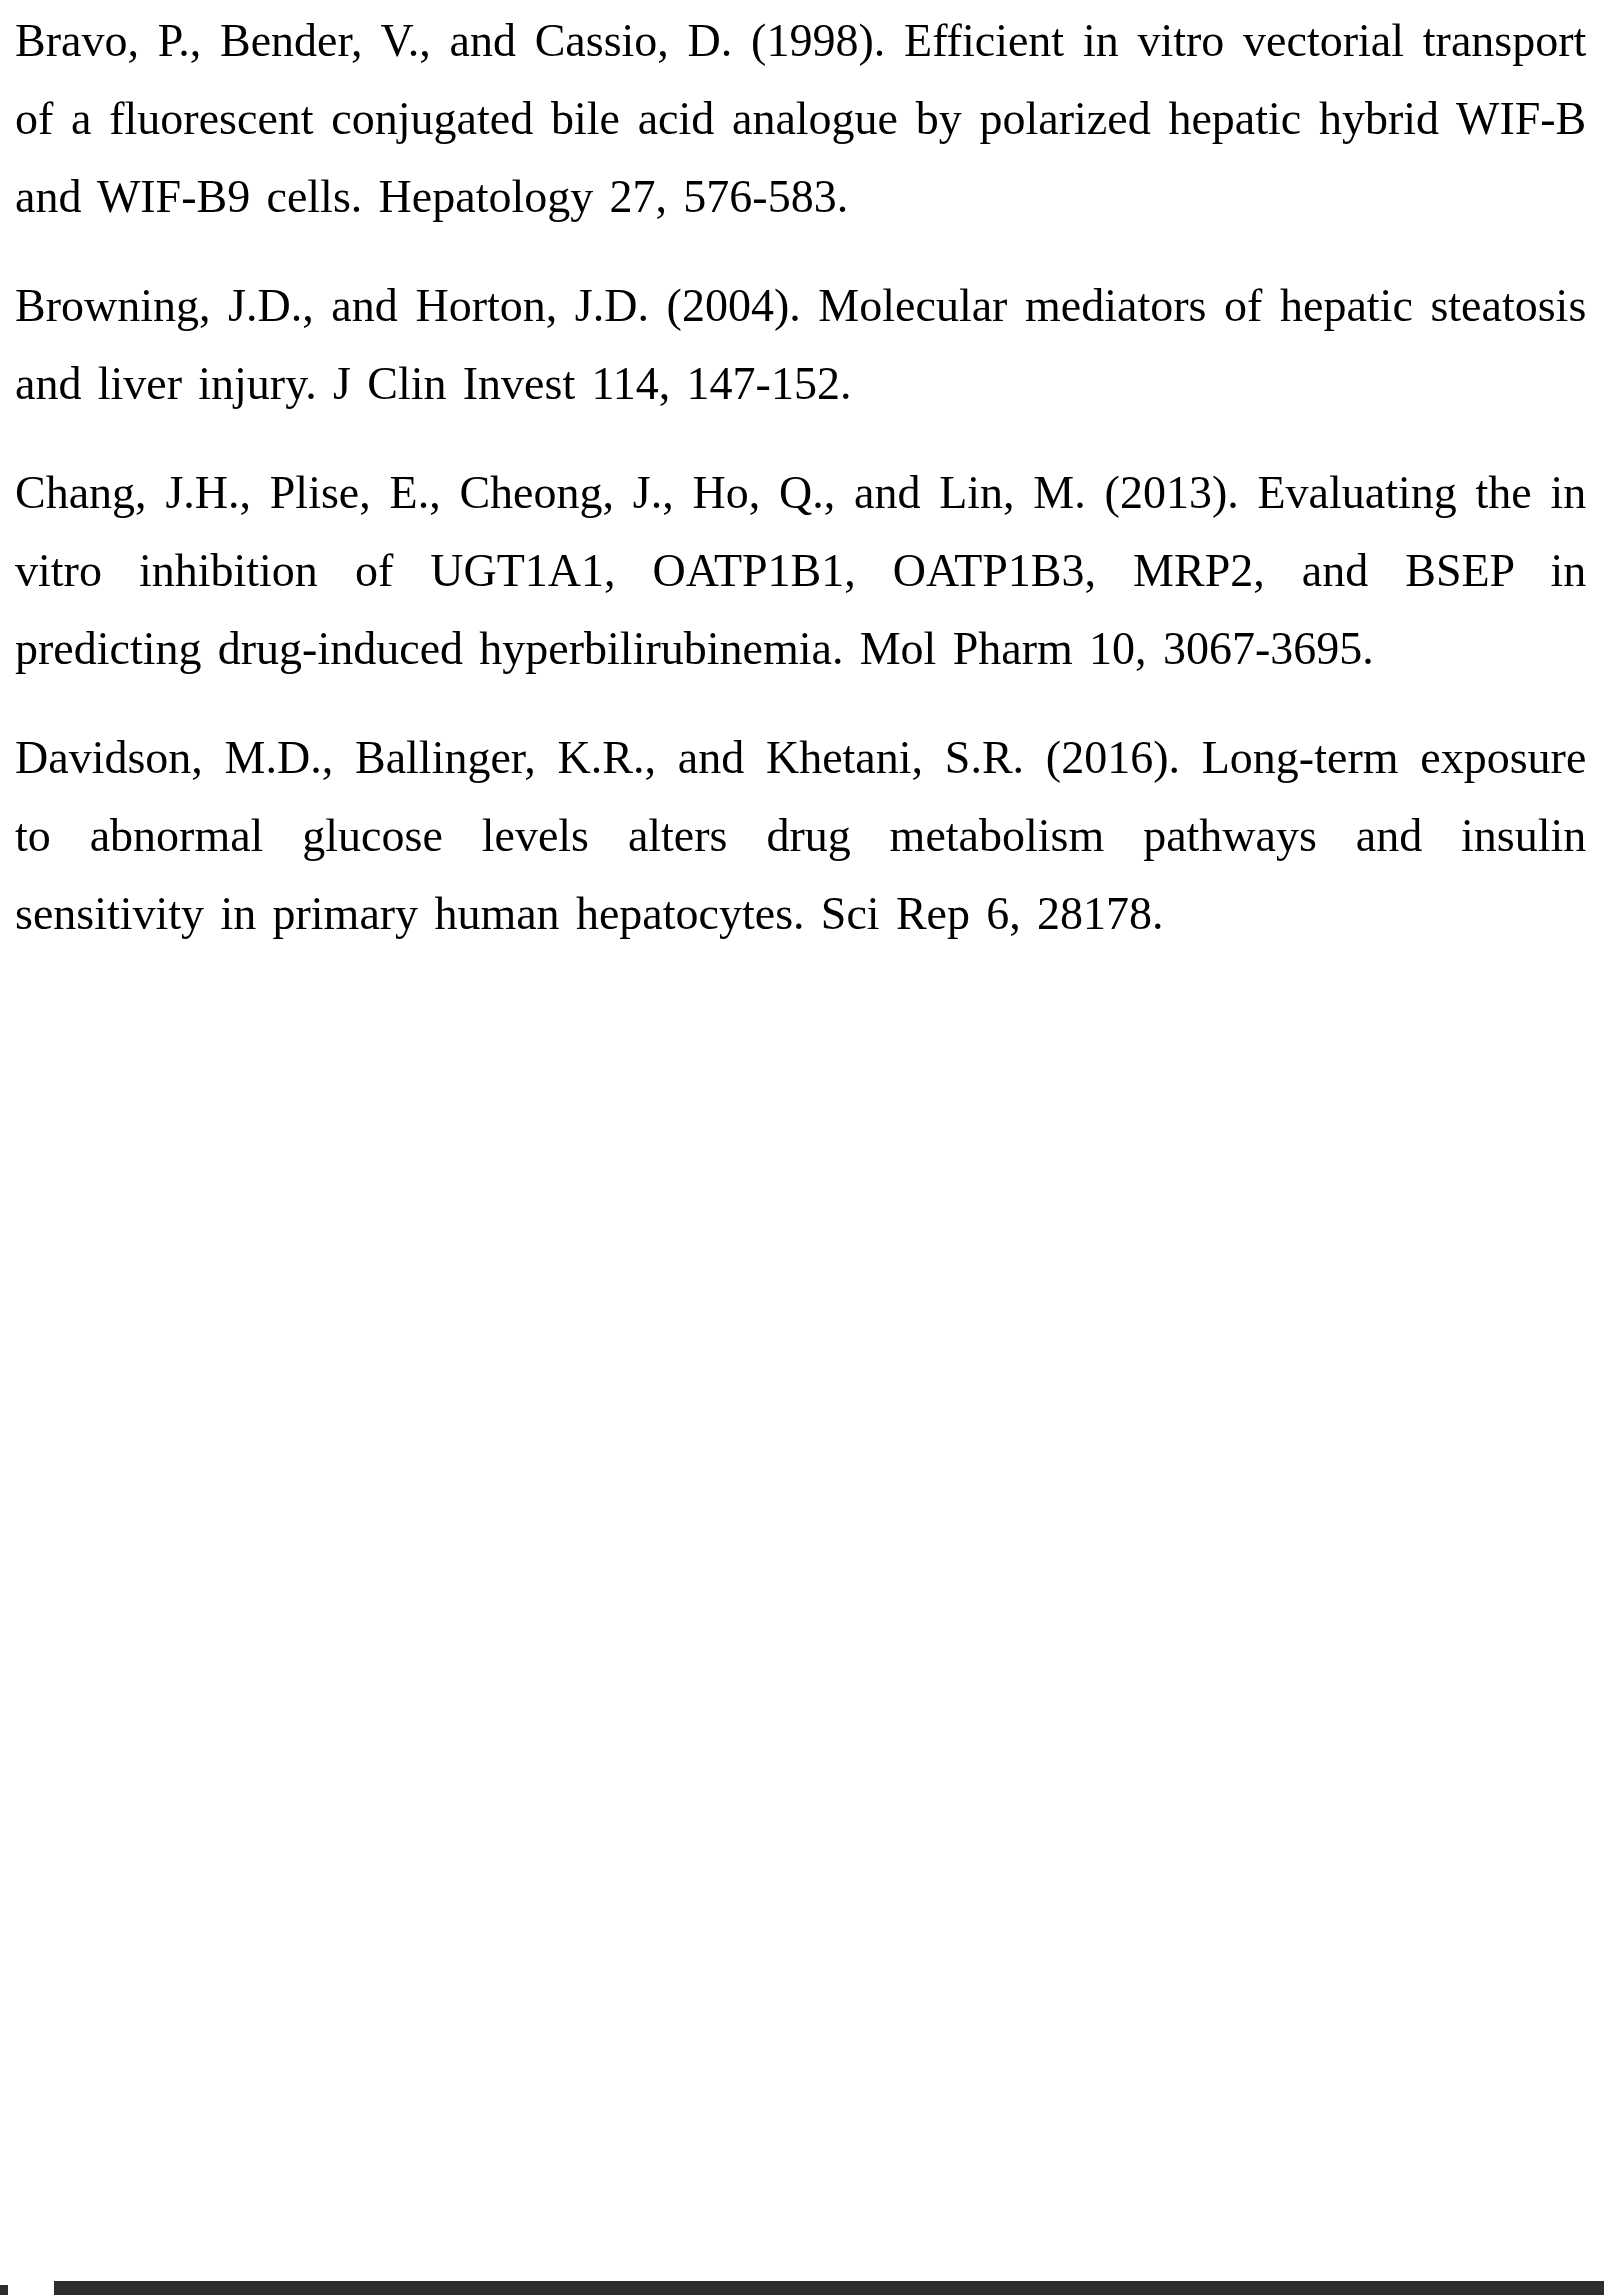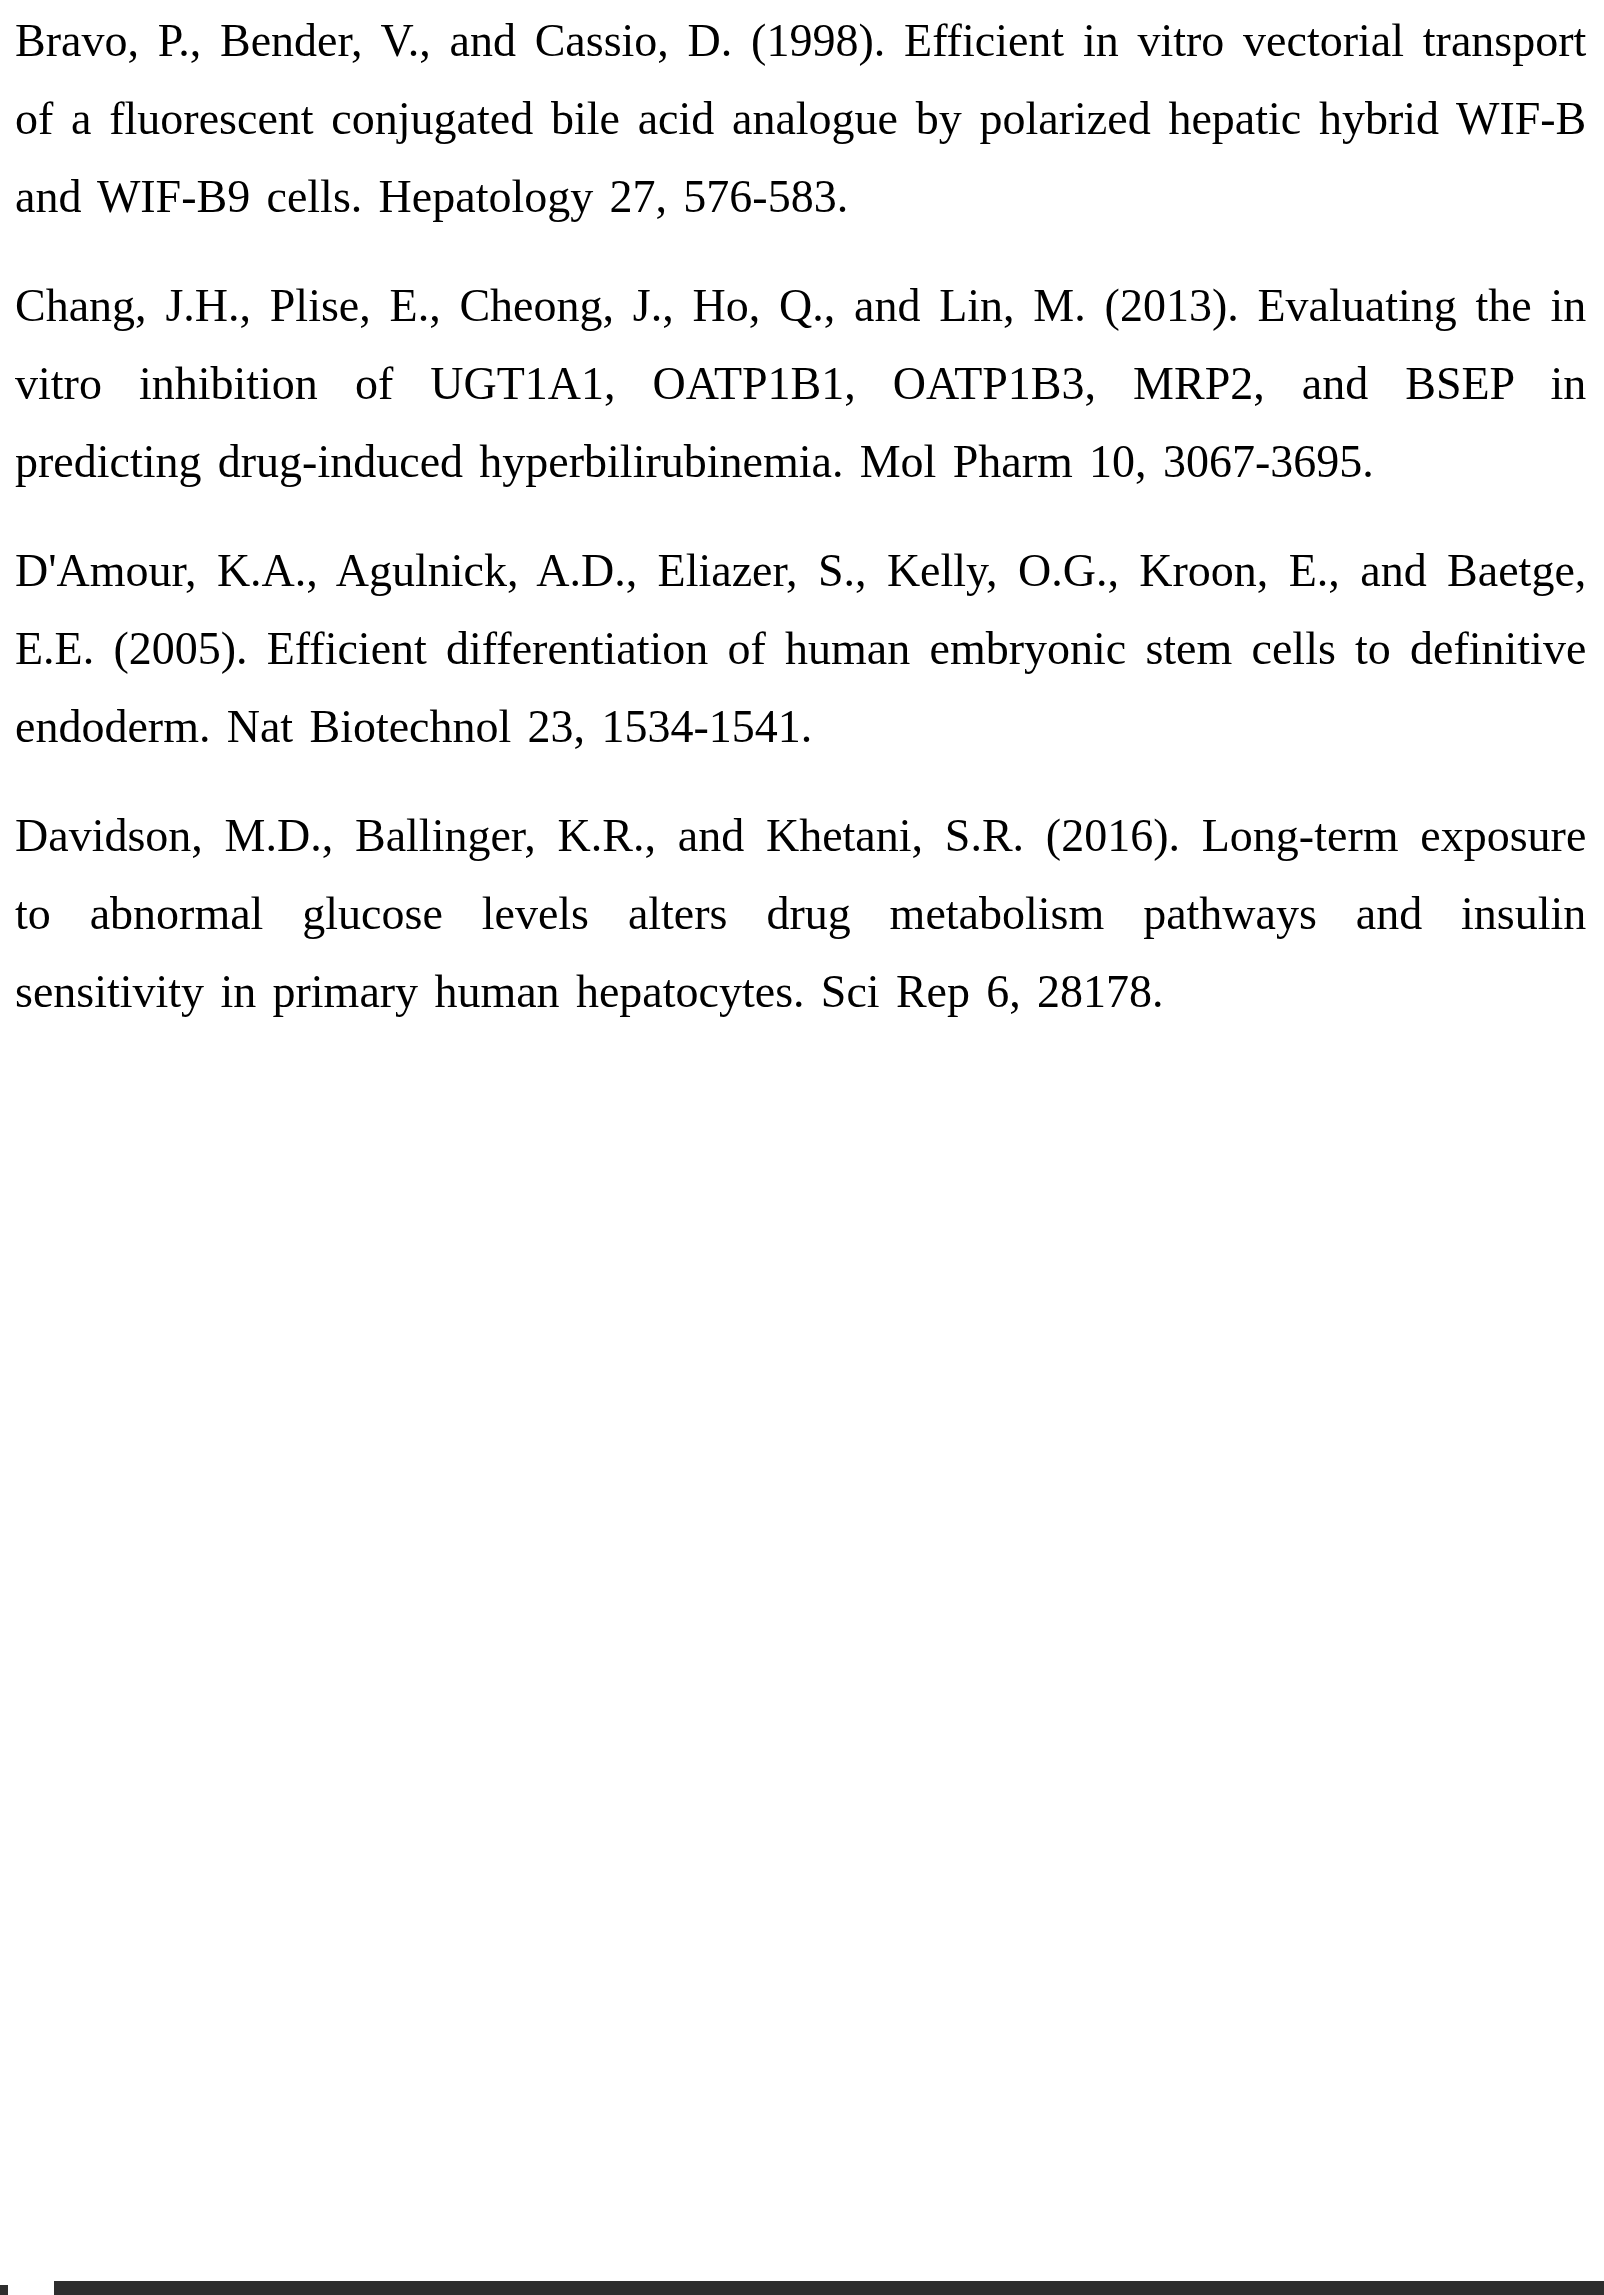--- a/index.html
+++ b/index.html
@@ -42,20 +42,20 @@
     height: 9.6px;
     background: #2e2e2e;
   }
 </style>
 </head>
 <body>
 
 <div class="page">
   <div class="refs">
     <p class="ref">Bravo, P., Bender, V., and Cassio, D. (1998). Efficient in vitro vectorial transport of a fluorescent conjugated bile acid analogue by polarized hepatic hybrid WIF-B and WIF-B9 cells. Hepatology 27, 576-583.</p>
+    <p class="ref">Browning, J.D., and Horton, J.D. (2004). Molecular mediators of hepatic steatosis and liver injury. J Clin Invest 114, 147-152.</p>
     <p class="ref">Chang, J.H., Plise, E., Cheong, J., Ho, Q., and Lin, M. (2013). Evaluating the in vitro inhibition of UGT1A1, OATP1B1, OATP1B3, MRP2, and BSEP in predicting drug-induced hyperbilirubinemia. Mol Pharm 10, 3067-3695.</p>
-    <p class="ref">D'Amour, K.A., Agulnick, A.D., Eliazer, S., Kelly, O.G., Kroon, E., and Baetge, E.E. (2005). Efficient differentiation of human embryonic stem cells to definitive endoderm. Nat Biotechnol 23, 1534-1541.</p>
     <p class="ref">Davidson, M.D., Ballinger, K.R., and Khetani, S.R. (2016). Long-term exposure to abnormal glucose levels alters drug metabolism pathways and insulin sensitivity in primary human hepatocytes. Sci Rep 6, 28178.</p>
   </div>
   <div class="bottom-corner-mark"></div>
   <div class="bottom-bar"></div>
 </div>
 
 
 </body></html>

